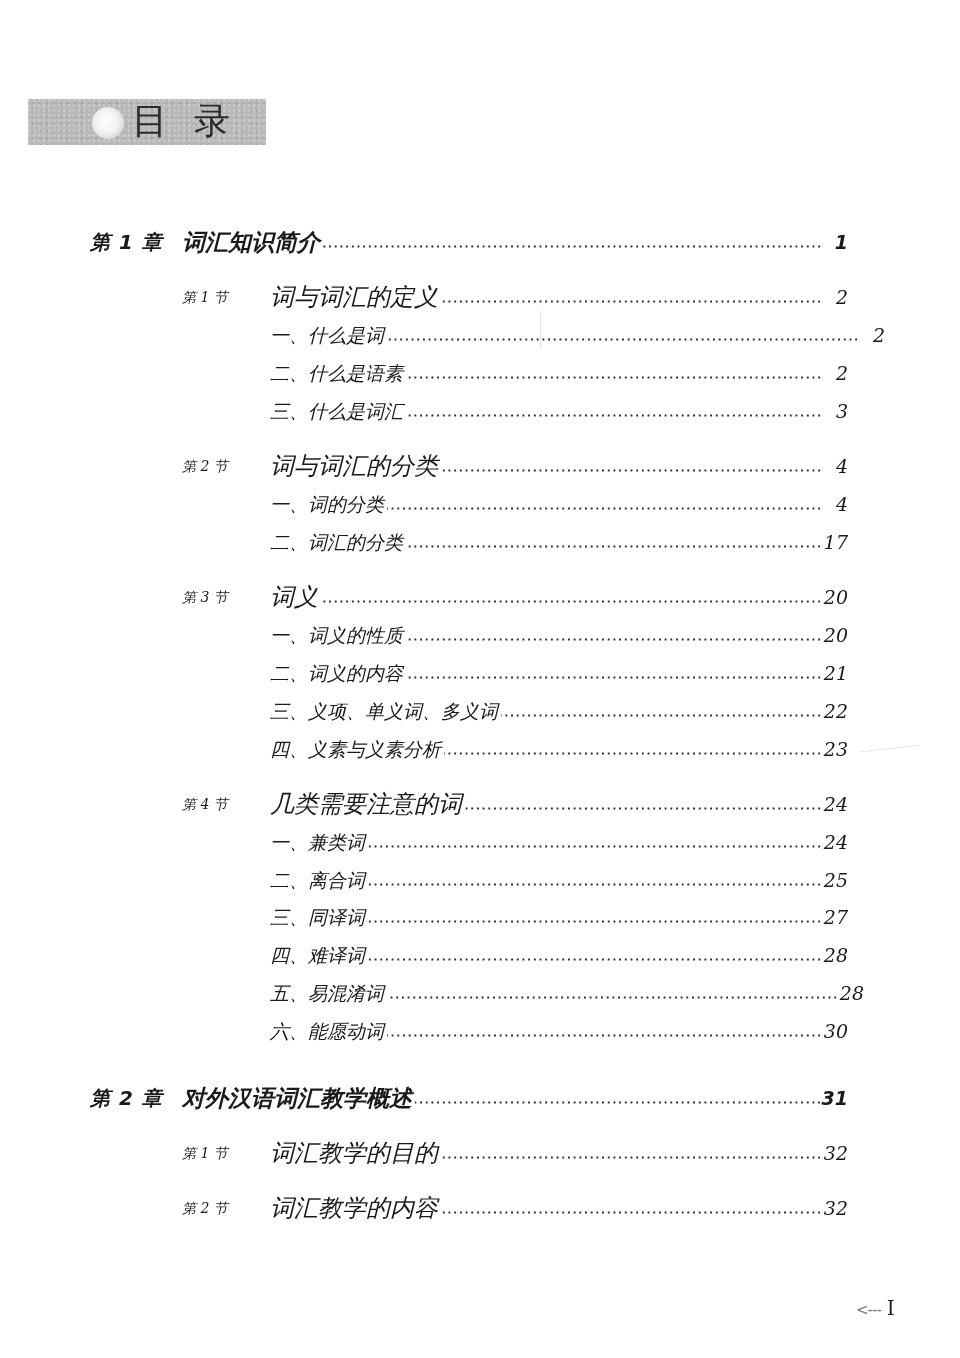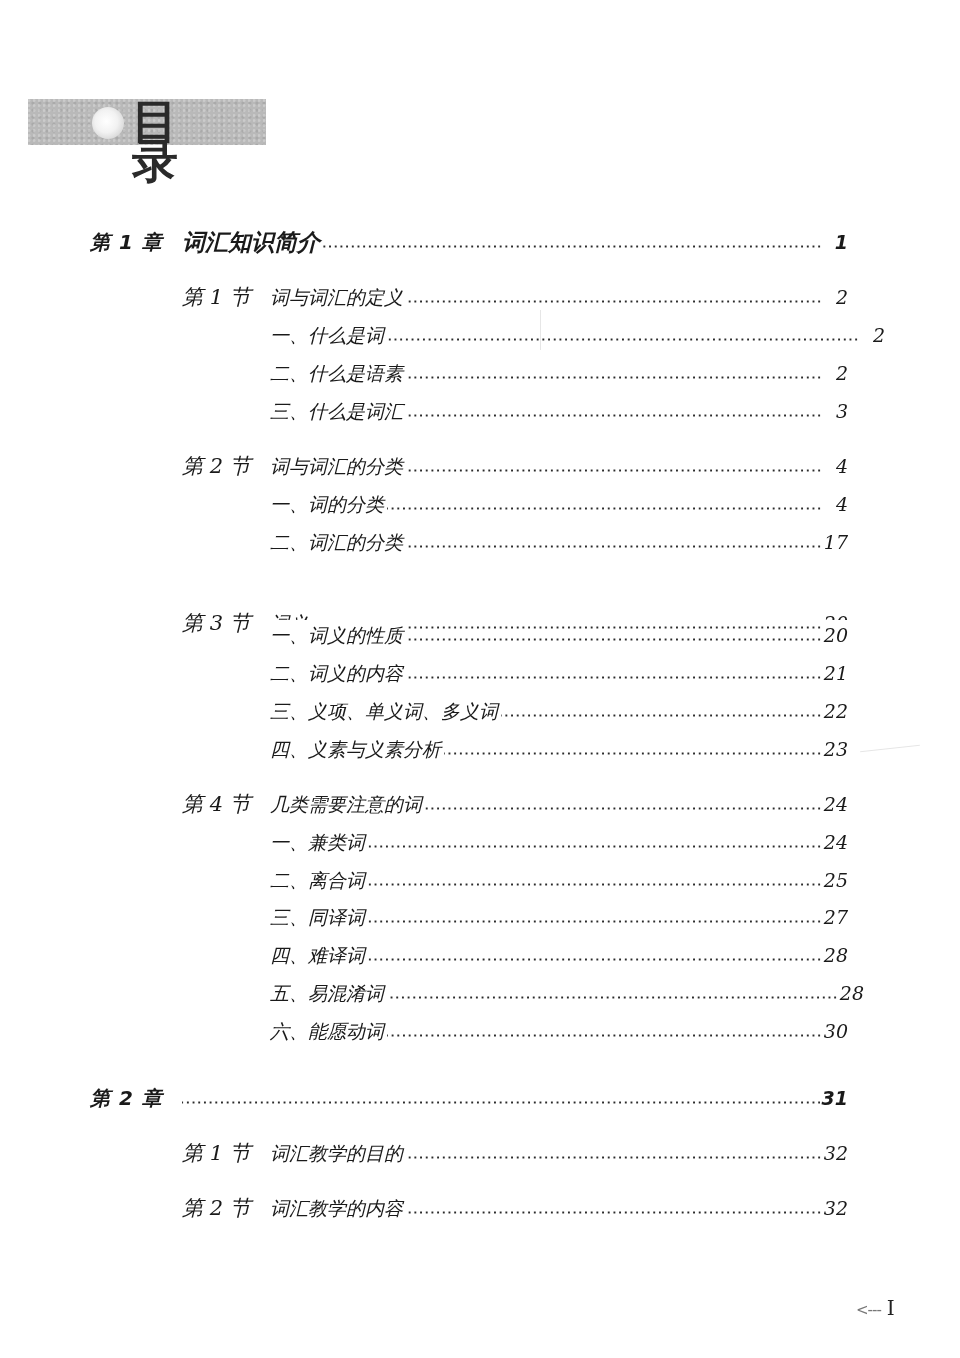--- a/index.html
+++ b/index.html
@@ -34,25 +34,25 @@
       width: 32px;
       height: 32px;
       border-radius: 50%;
       background: radial-gradient(circle at 45% 45%, #ffffff 0%, #f2f2f2 45%, #d4d4d4 80%, #bcbcbc 100%);
     }
     .title-text {
       position: absolute;
       left: 104px;
       top: 2px;
       font-family: "DejaVu Sans", "Liberation Sans", sans-serif;
-      font-size: 46px;
+      font-size: 36px;
       line-height: 40px;
       color: #2a2a2a;
       letter-spacing: 26px;
-      font-weight: bold;
+      font-weight: normal;
     }
 
     .toc-row {
       position: absolute;
       left: 0;
       width: 960px;
       height: 30px;
       display: block;
       font-style: italic;
     }
@@ -112,25 +112,25 @@
       font-size: 19px;
     }
     .chapter .toc-leader {
       left: 182px;
       right: 138px;
     }
 
     
     .section .toc-label {
       left: 182px;
-      font-size: 21px;
+      font-size: 14px;
     }
     .section .toc-title {
       left: 270px;
-      font-size: 19px;
+      font-size: 24px;
     }
     .section .toc-page {
       font-size: 19px;
     }
     .section .toc-leader {
       left: 270px;
       right: 138px;
     }
 
     
@@ -221,21 +221,21 @@
   <span class="toc-leader"></span>
   <span class="toc-title">一、词的分类</span>
   <span class="toc-page">4</span>
 </div>
 <div class="toc-row sub" style="top:527px;">
   <span class="toc-leader"></span>
   <span class="toc-title">二、词汇的分类</span>
   <span class="toc-page">17</span>
 </div>
 
-<div class="toc-row section" style="top:582px;margin-top:26px;">
+<div class="toc-row section" style="top:582px;">
   <span class="toc-label">第 3 节</span>
   <span class="toc-leader"></span>
   <span class="toc-title">词义</span>
   <span class="toc-page">20</span>
 </div>
 <div class="toc-row sub" style="top:620px;">
   <span class="toc-leader"></span>
   <span class="toc-title">一、词义的性质</span>
   <span class="toc-page">20</span>
 </div>
@@ -288,20 +288,21 @@
 </div>
 <div class="toc-row sub" style="top:1016px;">
   <span class="toc-leader"></span>
   <span class="toc-title">六、能愿动词</span>
   <span class="toc-page">30</span>
 </div>
 
 <div class="toc-row chapter" style="top:1083px;">
   <span class="toc-label">第 2 章</span>
   <span class="toc-leader"></span>
+  <span class="toc-title">对外汉语词汇教学概述</span>
   <span class="toc-page">31</span>
 </div>
 <div class="toc-row section" style="top:1138px;">
   <span class="toc-label">第 1 节</span>
   <span class="toc-leader"></span>
   <span class="toc-title">词汇教学的目的</span>
   <span class="toc-page">32</span>
 </div>
 <div class="toc-row section" style="top:1193px;">
   <span class="toc-label">第 2 节</span>

